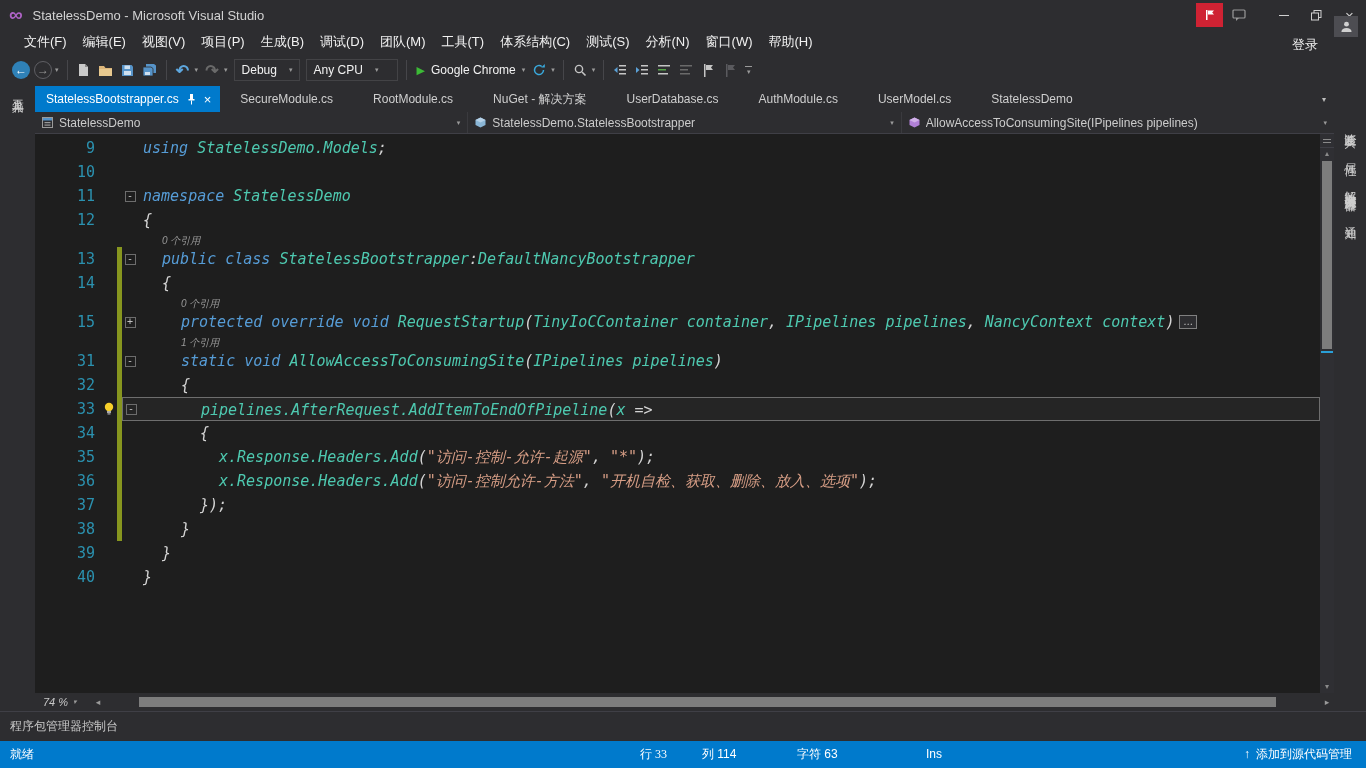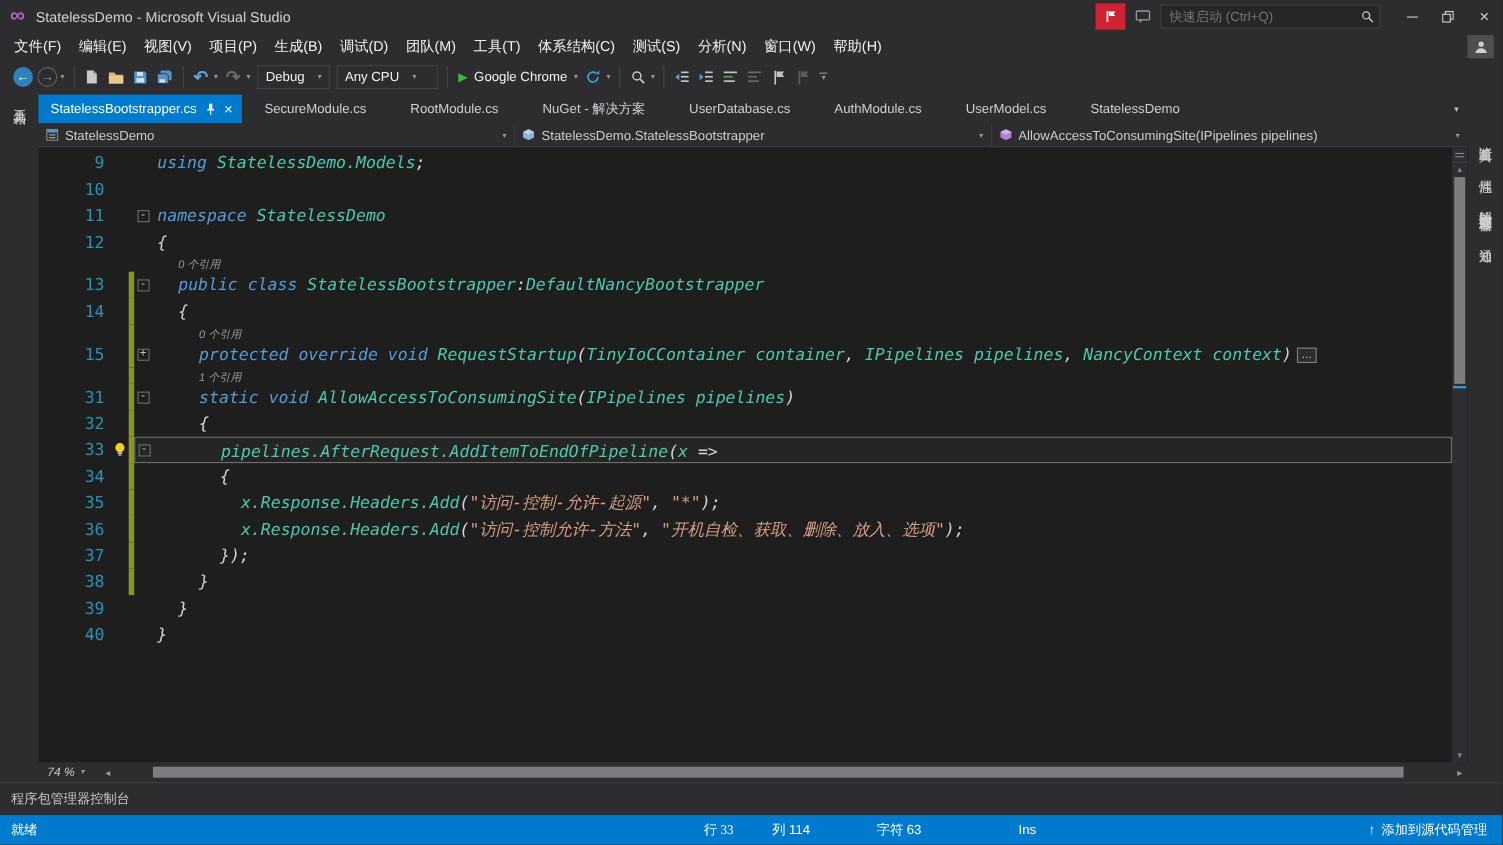--- a/index.html
+++ b/index.html
@@ -15,21 +15,21 @@
   .flag-btn{width:27px;height:24px;background:#cf2233;display:flex;align-items:center;justify-content:center;margin-right:9px;}
   .feedback-btn{margin-right:9px;display:flex;align-items:center;}
   .quick-launch{width:188px;height:20px;background:#262628;border:1px solid #3f3f46;display:flex;align-items:center;padding:0 5px;}
   .quick-launch input{flex:1;background:transparent;border:none;outline:none;color:#999;font-size:12px;font-family:inherit;min-width:0;}
   .win-controls{display:flex;height:100%;margin-left:12px;}
   .win-btn{width:33px;height:100%;display:flex;align-items:center;justify-content:center;color:#d0d0d0;}
   .min-glyph{display:inline-block;width:10px;height:1px;background:#d0d0d0;}
   .close-glyph{font-size:15px;line-height:15px;}
 
   
-  .menubar{position:absolute;top:30px;left:0;right:0;height:24px;display:flex;align-items:center;padding-left:5px;background:#2d2d30;}
+  .menubar{position:absolute;top:30px;left:0;right:0;height:24px;display:flex;align-items:flex-end;padding-left:16px;background:#2d2d30;}
   .menu-item{padding:0 8px;font-size:13px;color:#f1f1f1;line-height:24px;white-space:nowrap;}
   .menu-right{margin-left:auto;display:flex;align-items:center;padding-right:8px;}
   .signin{font-size:13px;color:#f1f1f1;margin-right:16px;margin-top:38px;}
   .avatar{width:24px;height:21px;background:#4d4d52;display:flex;align-items:center;justify-content:center;}
 
   
   .toolbar{position:absolute;top:54px;left:0;right:0;height:32px;display:flex;align-items:center;padding-left:10px;background:#2d2d30;}
   .tbtn{height:24px;min-width:22px;display:flex;align-items:center;justify-content:center;}
   .tsep{width:1px;height:20px;background:#46464a;margin:0 5px;flex:none;}
   .tchev{font-size:7px;color:#9a9a9a;margin:0 3px 0 1px;}
@@ -133,29 +133,20 @@
             <rect x="2" y="1" width="1.5" height="10" fill="#fff"></rect>
             <path d="M4 1.5h6l-1.8 2L10 5.5H4z" fill="#fff"></path>
           </svg>
       </span>
     </div>
     <div class="feedback-btn">
       <span>
         <svg width="14" height="13" viewBox="0 0 14 13">
             <rect x="1" y="1" width="12" height="8" rx="1" fill="none" stroke="#9a9a9a" stroke-width="1.2"></rect>
             <path d="M4 9v3l3-3z" fill="#9a9a9a"></path>
-          </svg>
-      </span>
-    </div>
-    <div class="quick-launch">
-      <input type="text" placeholder="快速启动 (Ctrl+Q)" style="">
-      <span>
-        <svg width="12" height="12" viewBox="0 0 12 12">
-            <circle cx="5" cy="5" r="3.2" fill="none" stroke="#c5c5c5" stroke-width="1.2"></circle>
-            <line x1="7.4" y1="7.4" x2="11" y2="11" stroke="#c5c5c5" stroke-width="1.4"></line>
           </svg>
       </span>
     </div>
     <div class="win-controls">
       <div class="win-btn">
           <span class="min-glyph"></span>
         </div>
       <div class="win-btn">
         <span>
           <svg width="11" height="11" viewBox="0 0 11 11">

